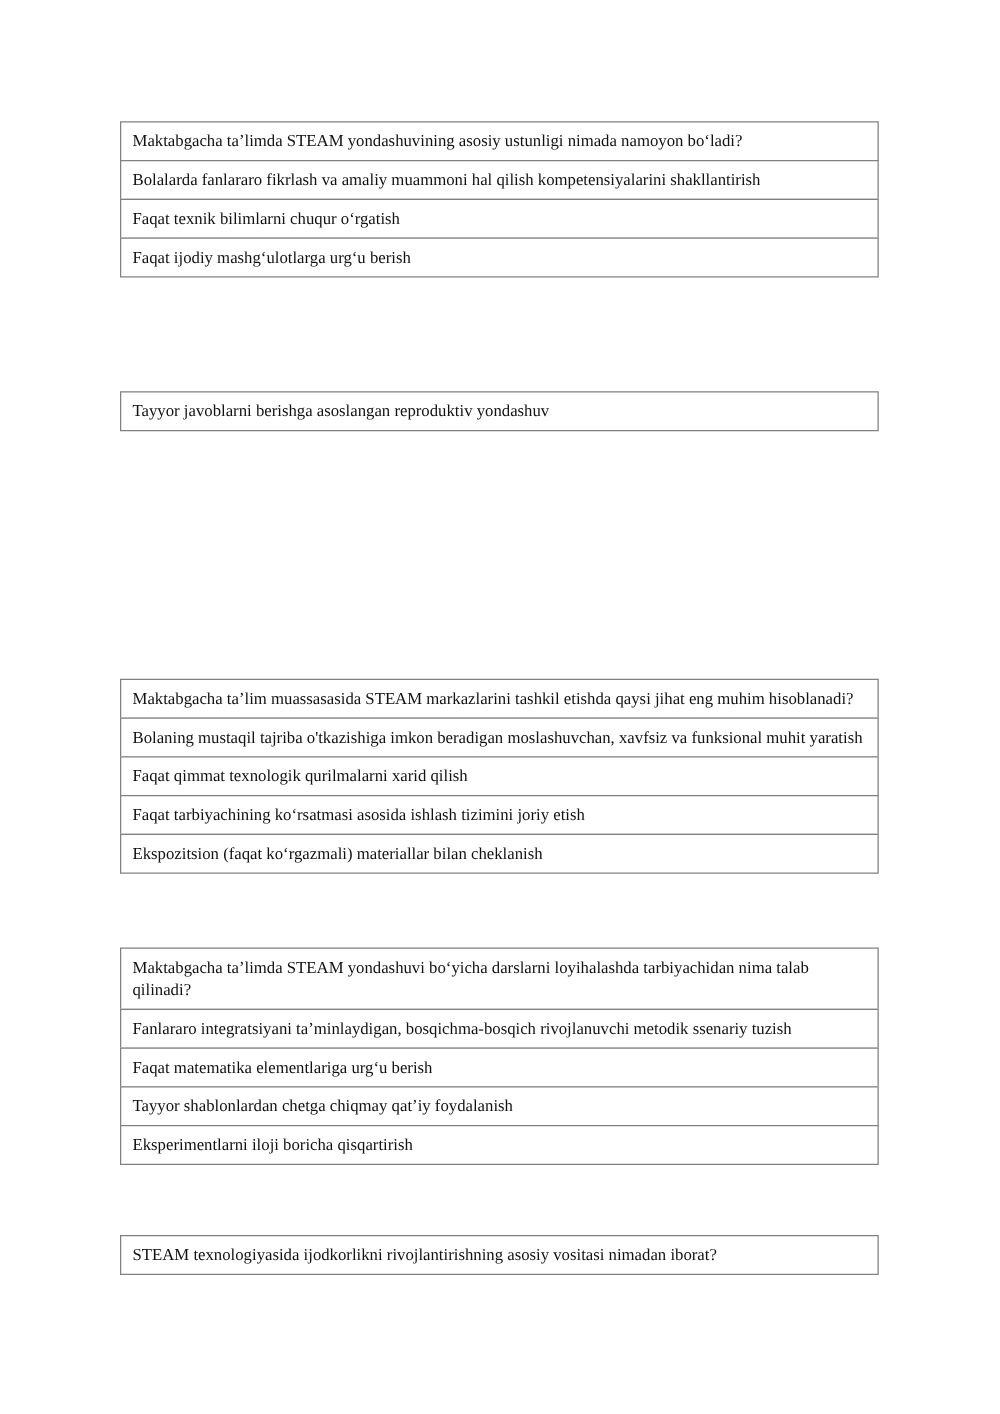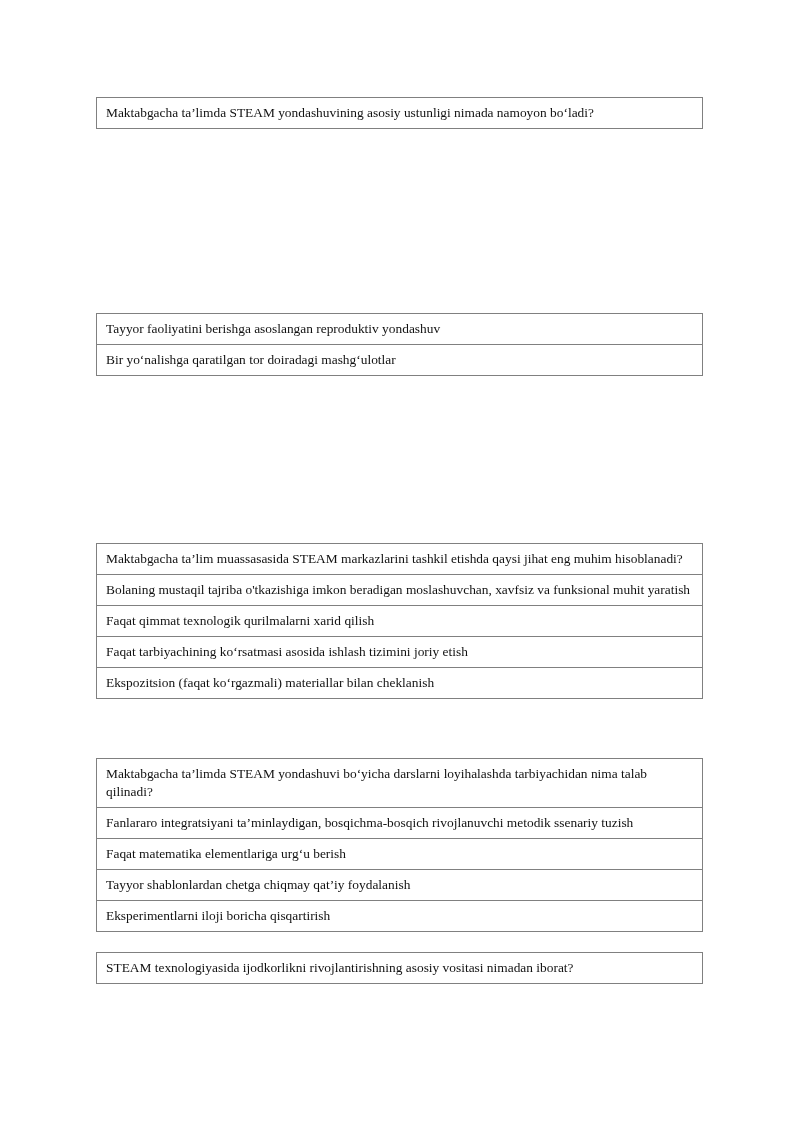--- a/index.html
+++ b/index.html
@@ -33,34 +33,36 @@
   }
   .row + .row { margin-top: -1px; }
   .oneline {
     white-space: nowrap;
     overflow: hidden;
   }
   .b1 { top: 97px; }
   .b2 { top: 313px; }
   .b3 { top: 543px; }
   .b4 { top: 758px; }
-  .b5 { top: 952px; }
+  .b5 { top: 988px; }
 </style>
 </head>
 <body>
 
 <div class="page">
 
   <section class="quiz-block b1">
     <div class="row question oneline">Maktabgacha ta’limda STEAM yondashuvining asosiy ustunligi nimada namoyon bo‘ladi?</div>
+    <div class="row option oneline">Bolalarda fanlararo fikrlash va amaliy muammoni hal qilish kompetensiyalarini shakllantirish</div>
+    <div class="row option oneline">Faqat texnik bilimlarni chuqur o‘rgatish</div>
+    <div class="row option oneline">Faqat ijodiy mashg‘ulotlarga urg‘u berish</div>
   </section>
 
   <section class="quiz-block b2">
-    <div class="row option oneline">Tayyor faoliyatini berishga asoslangan reproduktiv yondashuv</div>
-    <div class="row option oneline">Bir yo‘nalishga qaratilgan tor doiradagi mashg‘ulotlar</div>
+    <div class="row option oneline">Tayyor javoblarni berishga asoslangan reproduktiv yondashuv</div>
   </section>
 
   <section class="quiz-block b4">
     <div class="row question">Maktabgacha ta’limda STEAM yondashuvi bo‘yicha darslarni loyihalashda tarbiyachidan nima talab qilinadi?</div>
     <div class="row option oneline">Fanlararo integratsiyani ta’minlaydigan, bosqichma-bosqich rivojlanuvchi metodik ssenariy tuzish</div>
     <div class="row option oneline">Faqat matematika elementlariga urg‘u berish</div>
     <div class="row option oneline">Tayyor shablonlardan chetga chiqmay qat’iy foydalanish</div>
     <div class="row option oneline">Eksperimentlarni iloji boricha qisqartirish</div>
   </section>
 

